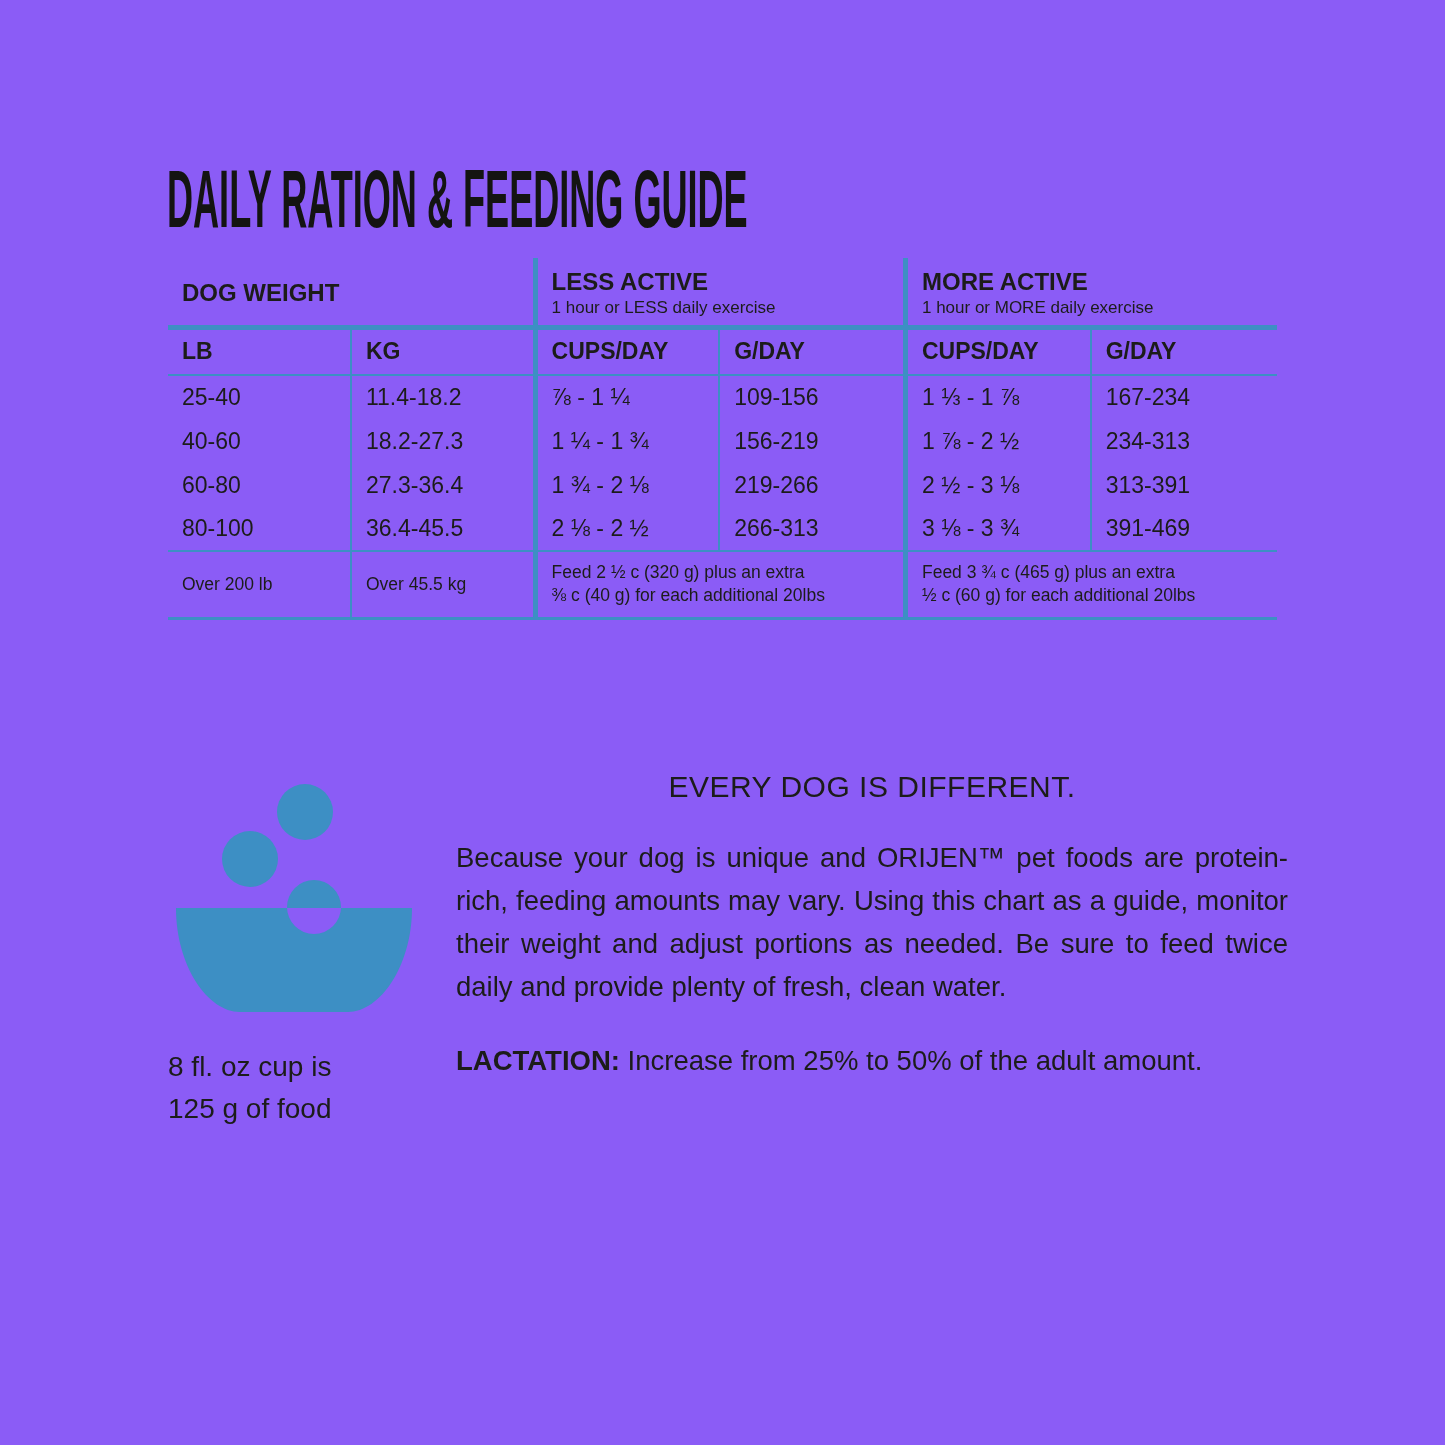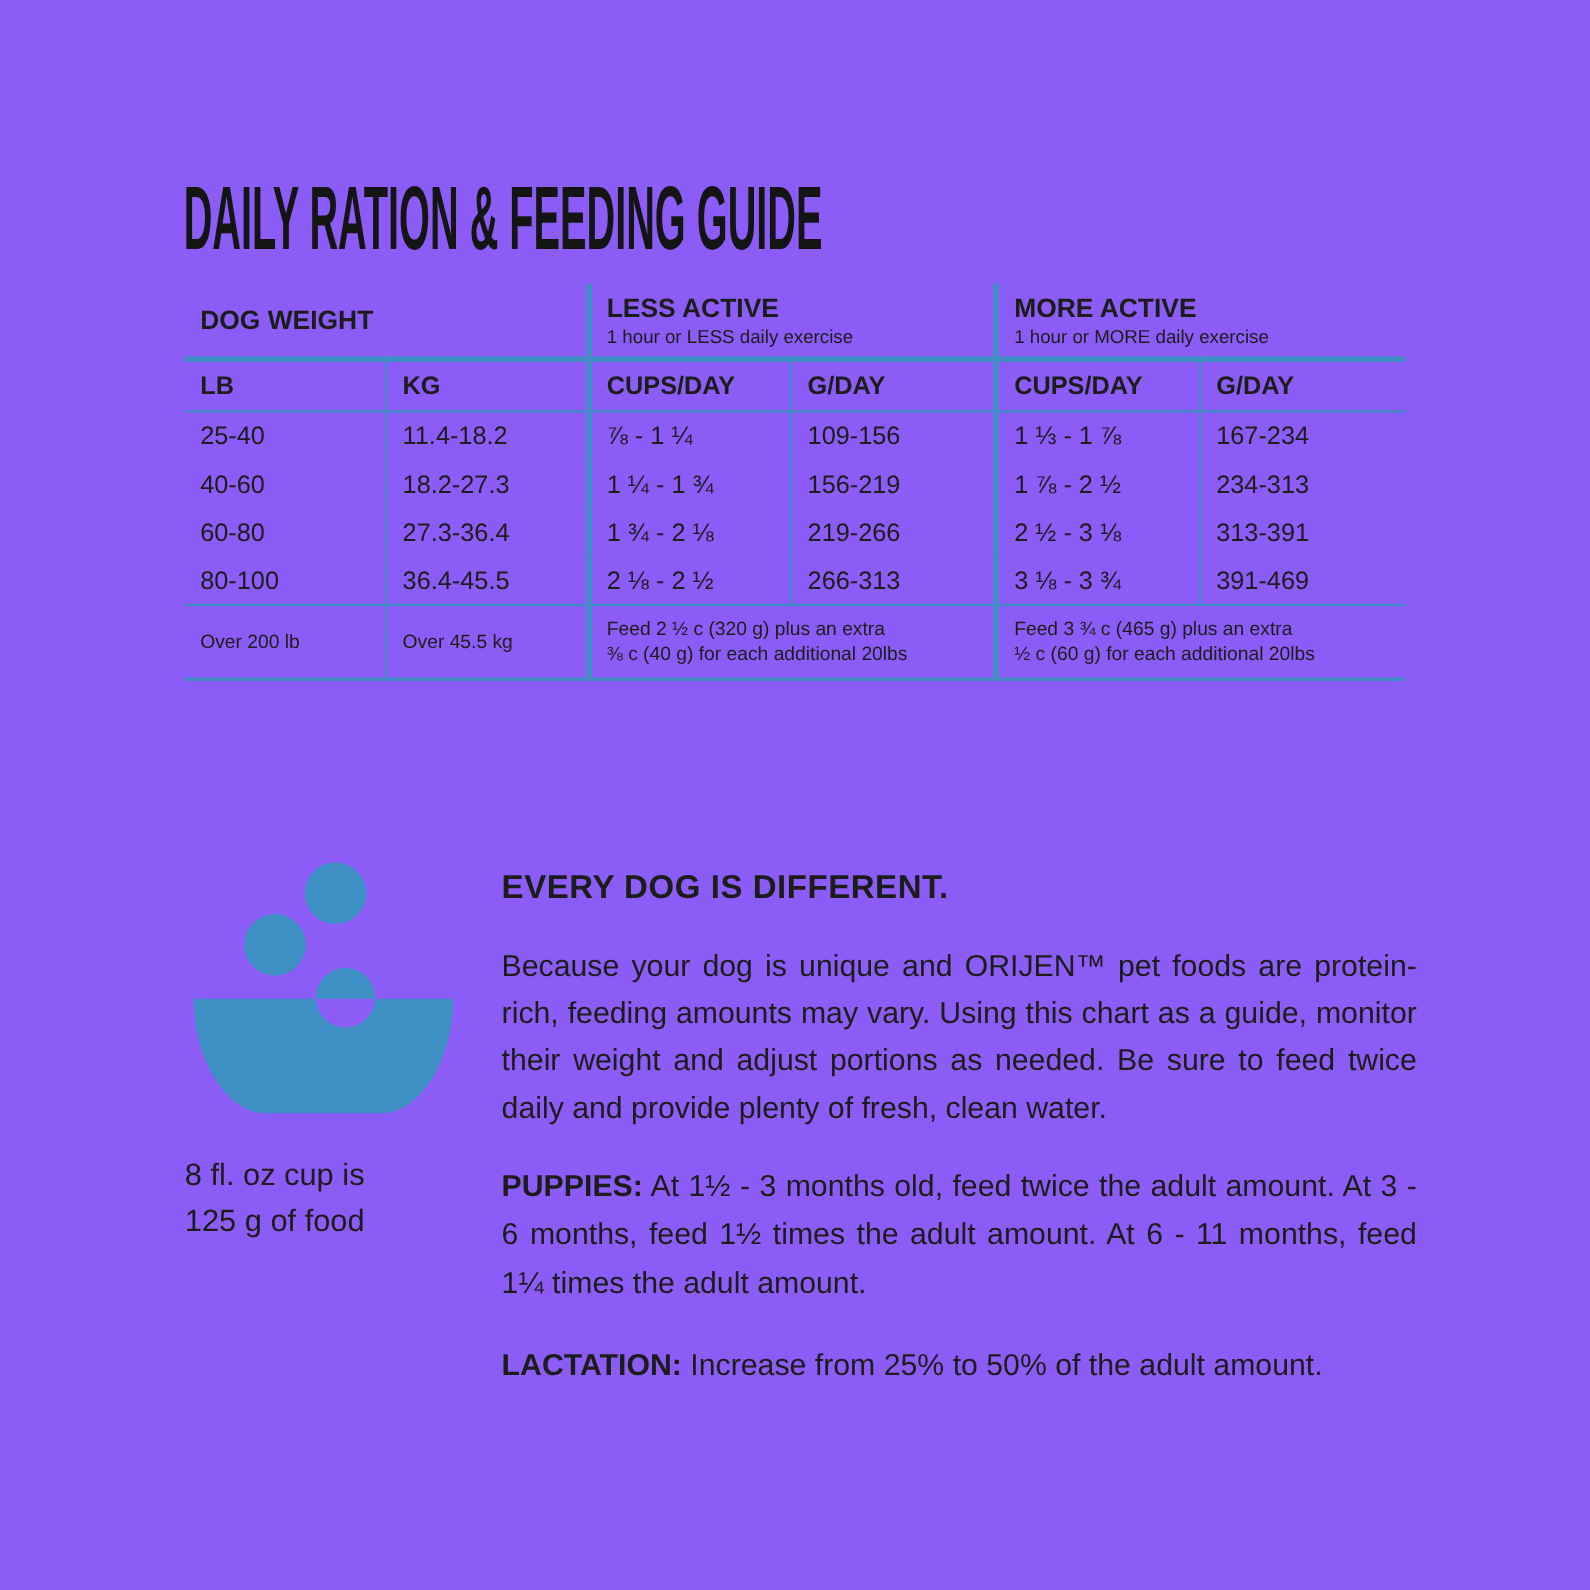--- a/index.html
+++ b/index.html
@@ -14,21 +14,21 @@
     position:absolute; left:167px; top:158px; margin:0;
     font-size:82px; line-height:82px; font-weight:700; color:#141412;
     white-space:nowrap; letter-spacing:0;
     transform:scaleX(0.44); transform-origin:0 0;
   }
 
   
   .guide-table {
     position:absolute; left:168px; top:258px; width:1109px;
     border-collapse:collapse; table-layout:fixed;
-    border-top:2px solid #8b5cf6; border-bottom:3px solid #3d8fc4;
+    border-top:4px solid #8b5cf6; border-bottom:3px solid #3d8fc4;
   }
   .guide-table td { padding:0 4px 0 14px; vertical-align:middle; }
   tr.group-header    { height:67px; }
   tr.group-header td { border-bottom:5px solid #3d8fc4; }
   .gh-label { font-size:24px; font-weight:700; line-height:26px; }
   .gh-sub   { font-size:17px; font-weight:400; line-height:19px; margin-top:3px; }
   tr.subheader    { height:48px; }
   tr.subheader td { border-bottom:2px solid #3d8fc4; font-size:23px; font-weight:700; }
   tr.data-row     { height:44px; font-size:23px; font-weight:400; }
   tr.data-row.last td { border-bottom:2px solid #3d8fc4; }
@@ -39,21 +39,21 @@
 
   
   .info { position:absolute; left:168px; top:770px; width:1120px; display:flex; }
   .info-left  { flex:0 0 288px; }
   .bowl-wrap  { margin:8px 0 0 2px; width:248px; }
   .bowl-svg path, .bowl-svg circle { fill:#3d8fc4; }
   .cup-caption { width:250px; margin-top:22px; text-align:left;
                  font-size:28px; line-height:42px; }
   .cup-caption span { display:block; }
   .info-right { flex:1; min-width:0; }
-  .info-heading { margin:20px 0 0; font-size:30px; font-weight:700; letter-spacing:0.5px; }
+  .info-heading { margin:0 0 0; font-size:30px; font-weight:400; letter-spacing:0.5px;text-align:center; }
   .lead { margin:32px 0 0; font-size:27.5px; line-height:43px; text-align:justify; }
   .pups { margin:28px 0 0; font-size:27.5px; line-height:44px; text-align:justify; }
   .gest { margin:36px 0 0; font-size:27.5px; line-height:34px; }
   .lact { margin:30px 0 0; font-size:27.5px; line-height:34px; }
   .lbl  { font-weight:700; }
 </style>
 </head>
 <body>
 
 <div class="canvas">
@@ -153,18 +153,17 @@
       </div>
       <div class="cup-caption">
         <span>8 fl. oz cup is</span>
         <span>125 g of food</span>
       </div>
     </div>
 
     <div class="info-right">
       <h2 class="info-heading">EVERY DOG IS DIFFERENT.</h2>
       <p class="lead">Because your dog is unique and ORIJEN™ pet foods are protein-rich, feeding amounts may vary. Using this chart as a guide, monitor their weight and adjust portions as needed. Be sure to feed twice daily and provide plenty of fresh, clean water.</p>
-      <p class="pups"><span class="lbl">PUPPIES:</span><span> At 1½ - 3 months old, feed twice the adult amount. At 3 - 6 months, feed 1½ times the adult amount. At 6 - 11 months, feed 1¼ times the adult amount.</span></p>
       <p class="gest"><span class="lbl">LACTATION:</span><span> Increase from 25% to 50% of the adult amount.</span></p>
     </div>
   </div>
 
 </div>
 
 </body></html>

